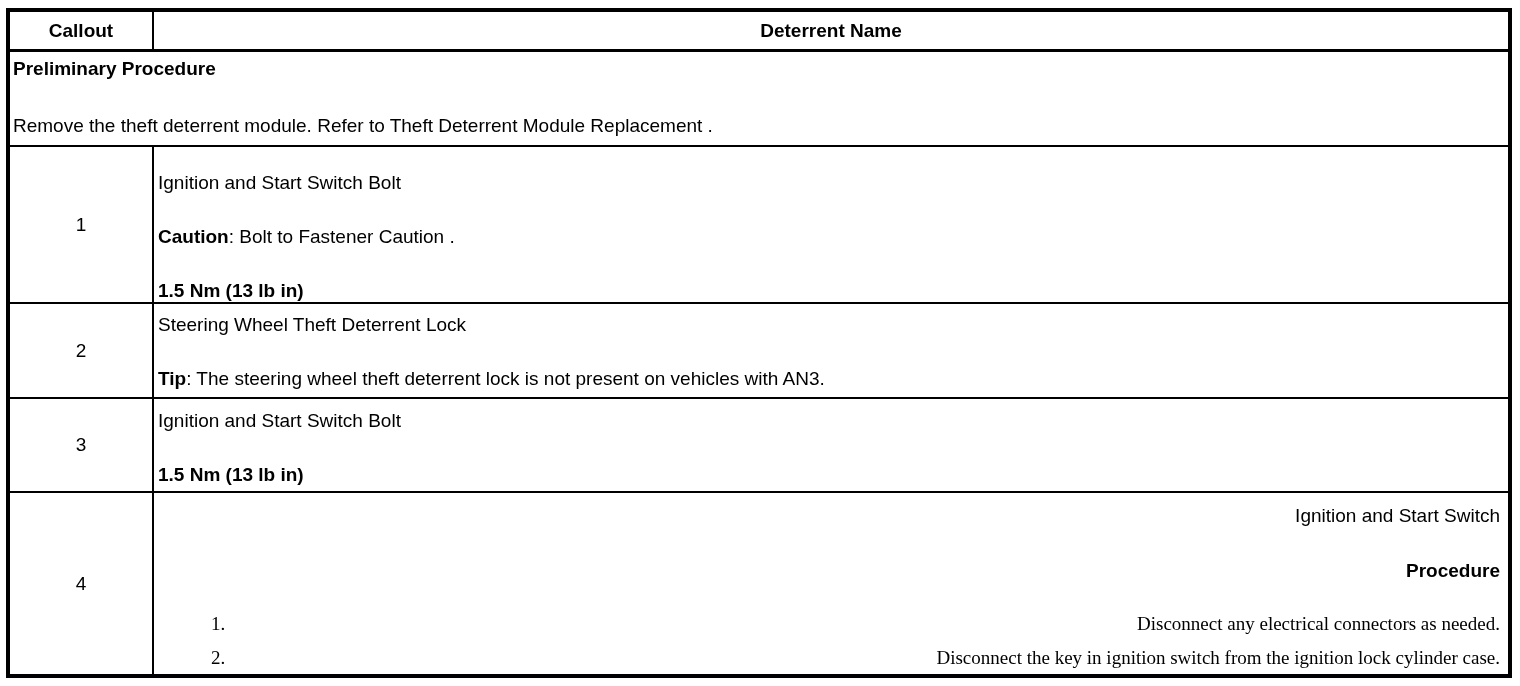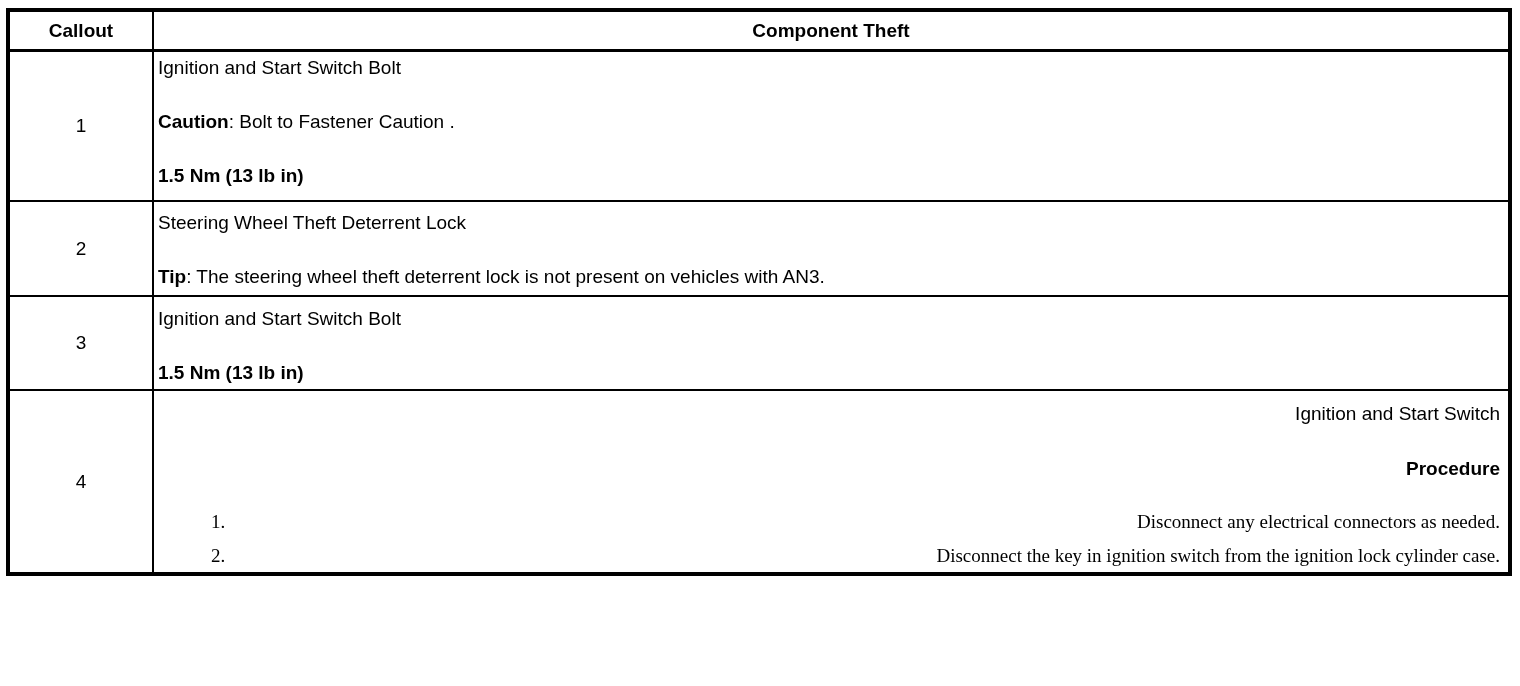--- a/index.html
+++ b/index.html
@@ -42,21 +42,21 @@
   }
   td.callout-cell {
     text-align: center;
     vertical-align: middle;
     font-weight: normal;
   }
   td.prelim-cell {
     padding: 5px 6px 0 3px;
   }
   td.comp-cell {
-    padding: 4px 8px 0 4px;
+    padding: 24px 8px 0 4px;
   }
   tr.row-prelim  { height: 95px; }
   tr.row-1       { height: 150px; }
   tr.row-2       { height: 95px; }
   tr.row-3       { height: 94px; }
   tr.row-4       { height: 184px; }
   p { margin: 0; }
   .bold { font-weight: bold; }
   .gap { margin-top: 31px; }
   .gap-lg { margin-top: 34px; }
@@ -85,24 +85,30 @@
 
 <div class="page">
   <table class="callout-table">
     <colgroup>
       <col class="col-callout">
       <col class="col-name">
     </colgroup>
     <thead>
       <tr>
         <th>Callout</th>
-        <th>Component Theft</th>
+        <th>Deterrent Name</th>
       </tr>
     </thead>
     <tbody>
+      <tr class="row-prelim">
+        <td class="prelim-cell" colspan="2">
+          <p class="bold">Preliminary Procedure</p>
+          <p class="gap-lg">Remove the theft deterrent module. Refer to Theft Deterrent Module Replacement .</p>
+        </td>
+      </tr>
 
       <tr class="row-1">
         <td class="callout-cell">1</td>
         <td class="comp-cell">
           <p>Ignition and Start Switch Bolt</p>
           <p class="gap"><span class="bold">Caution</span><span>: Bolt to Fastener Caution .</span></p>
           <p class="gap bold">1.5 Nm (13 lb in)</p>
         </td>
       </tr>
 

